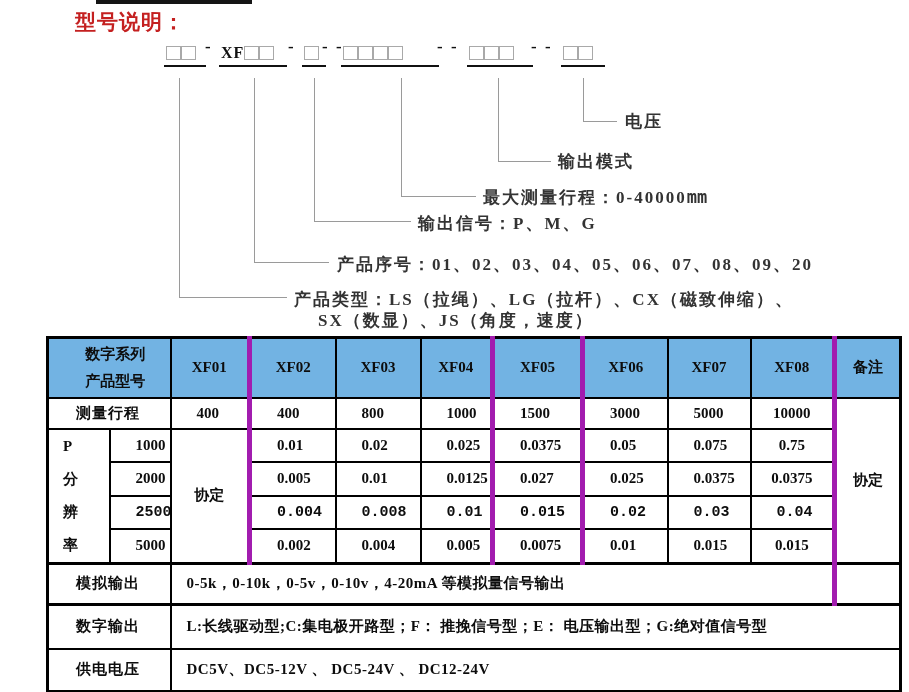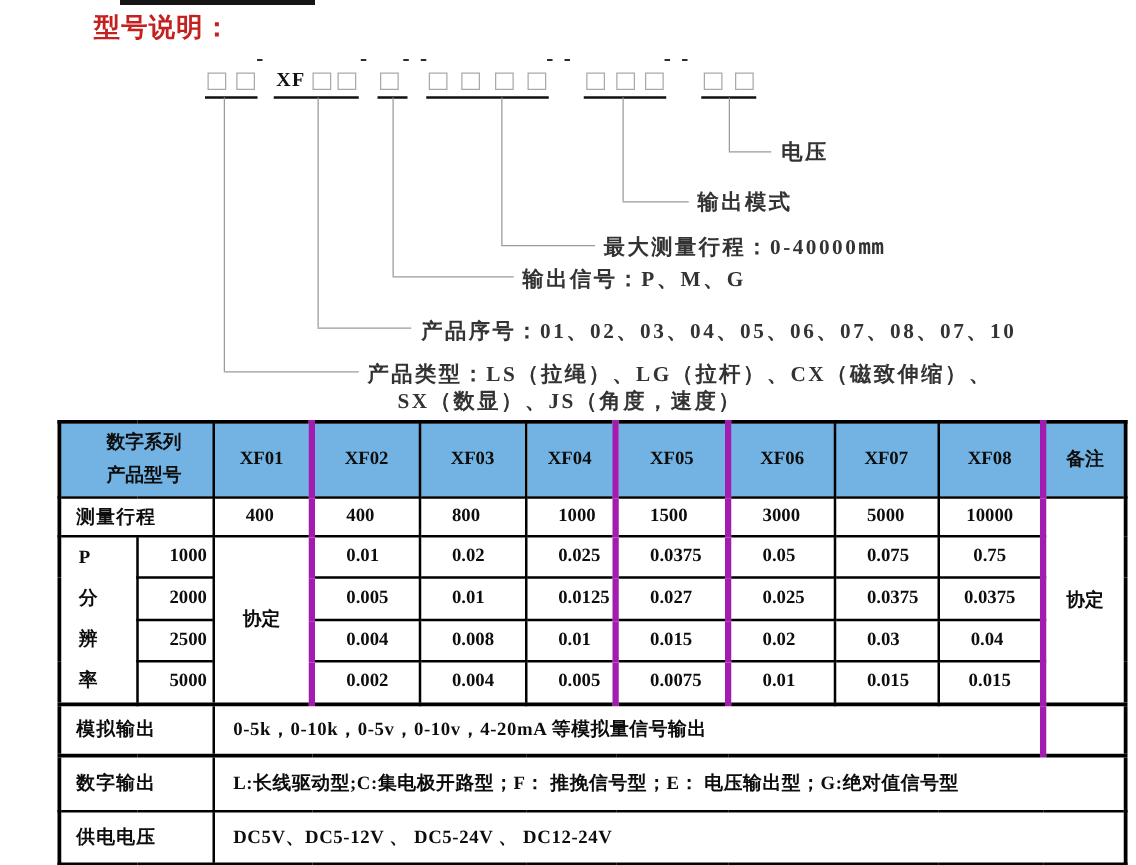--- a/index.html
+++ b/index.html
@@ -7,21 +7,21 @@
         font-family:"Liberation Serif","DejaVu Serif",serif;color:#111;margin-left:21px;}
 
   
   .top-strip{position:absolute;left:75px;top:0;width:156px;height:4px;background:#151515;}
 
   
   .title{position:absolute;left:54px;top:8px;font-family:"Liberation Sans","DejaVu Sans",sans-serif;
          font-weight:bold;font-size:21px;color:#c42020;letter-spacing:1px;}
 
   
-  .seg{position:absolute;top:56px;display:flex;align-items:center;justify-content:space-between;
+  .seg{position:absolute;top:44px;display:flex;align-items:center;justify-content:flex-start;
        height:17px;border-bottom:2px solid #111;padding:0 2px 4px 2px;}
   .box{width:15px;height:14px;border:1px solid #a9a9a9;background:#fff;box-sizing:border-box;}
   .xf{font-weight:bold;font-size:16px;letter-spacing:1px;line-height:14px;}
   .dash{position:absolute;top:38px;height:20px;line-height:18px;font-weight:bold;font-size:17px;
         letter-spacing:2px;color:#111;white-space:pre;}
 
   
   .vl{position:absolute;width:1px;background:#9a9a9a;}
   .hl{position:absolute;height:1px;background:#9a9a9a;}
 
@@ -32,21 +32,21 @@
   
   .tblwrap{position:absolute;left:25px;top:336px;}
   table{border-collapse:collapse;table-layout:fixed;width:853px;border:3px solid #000;}
   td,th{border:2px solid #000;font-size:15px;font-weight:bold;color:#0d0d0d;padding:0;
         vertical-align:middle;overflow:hidden;}
   th{background:#72b3e3;font-weight:bold;}
   .hdr-first{text-align:left;vertical-align:middle;}
   .hdr-first div{padding-left:12px;line-height:27px;text-align:center;}
   .ctr{text-align:center;}
   .num{text-align:left;padding-left:25px;}
-  .lab{text-align:left;padding-left:12px;letter-spacing:1px;}
+  .lab{text-align:left;padding-left:27px;letter-spacing:1px;}
   .content{text-align:left;padding-left:15px;letter-spacing:0.5px;}
   .bl3{border-left:5px solid #a21caf;}
   .bt3{border-top:3px solid #000;}
   .pcol div{height:33px;line-height:33px;padding-left:14px;text-align:left;}
 </style>
 </head>
 <body>
 
 <div id="page">
 
@@ -97,21 +97,21 @@
   <div class="hl" style="left:380px;top:196px;width:75px;"></div>
   <div class="vl" style="left:477px;top:78px;height:83px;"></div>
   <div class="hl" style="left:477px;top:161px;width:53px;"></div>
   <div class="vl" style="left:562px;top:78px;height:43px;"></div>
   <div class="hl" style="left:562px;top:121px;width:34px;"></div>
 
   <div class="lbl" style="left:604px;top:110px;">电压</div>
   <div class="lbl" style="left:537px;top:150px;">输出模式</div>
   <div class="lbl" style="left:462px;top:186px;"><span>最大测量行程：0-40000</span><span class="unit">mm</span></div>
   <div class="lbl" style="left:397px;top:212px;">输出信号：P、M、G</div>
-  <div class="lbl" style="left:316px;top:253px;">产品序号：01、02、03、04、05、06、07、08、07、10</div>
+  <div class="lbl" style="left:316px;top:253px;">产品序号：01、02、03、04、05、06、07、08、09、20</div>
   <div class="lbl" style="left:297px;top:309px;">SX（数显）、JS（角度，速度）</div>
   <div class="lbl" style="left:273px;top:288px;">产品类型：LS（拉绳）、LG（拉杆）、CX（磁致伸缩）、</div>
 
   <div class="tblwrap">
   <table>
     <colgroup>
       <col style="width:62px">
           <col style="width:61px">
           <col style="width:79px">
           <col style="width:86px">
@@ -171,21 +171,21 @@
     <tr style="height:33px;">
       <td class="num">2000</td>
       <td class="num bl3">0.005</td>
       <td class="num">0.01</td>
       <td class="num">0.0125</td>
       <td class="num bl3">0.027</td>
       <td class="num bl3">0.025</td>
       <td class="num">0.0375</td>
       <td class="ctr">0.0375</td>
     </tr>
-    <tr style="height:33px;">
+    <tr style="height:33px;font-family:Liberation Mono, monospace;">
       <td class="num">2500</td>
       <td class="num bl3">0.004</td>
       <td class="num">0.008</td>
       <td class="num">0.01</td>
       <td class="num bl3">0.015</td>
       <td class="num bl3">0.02</td>
       <td class="num">0.03</td>
       <td class="num">0.04</td>
     </tr>
     <tr style="height:33px;">

